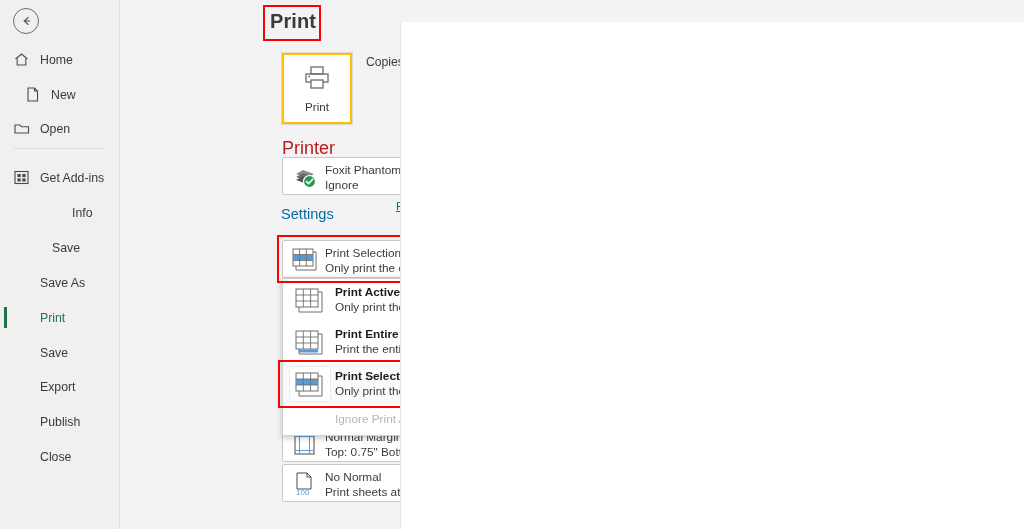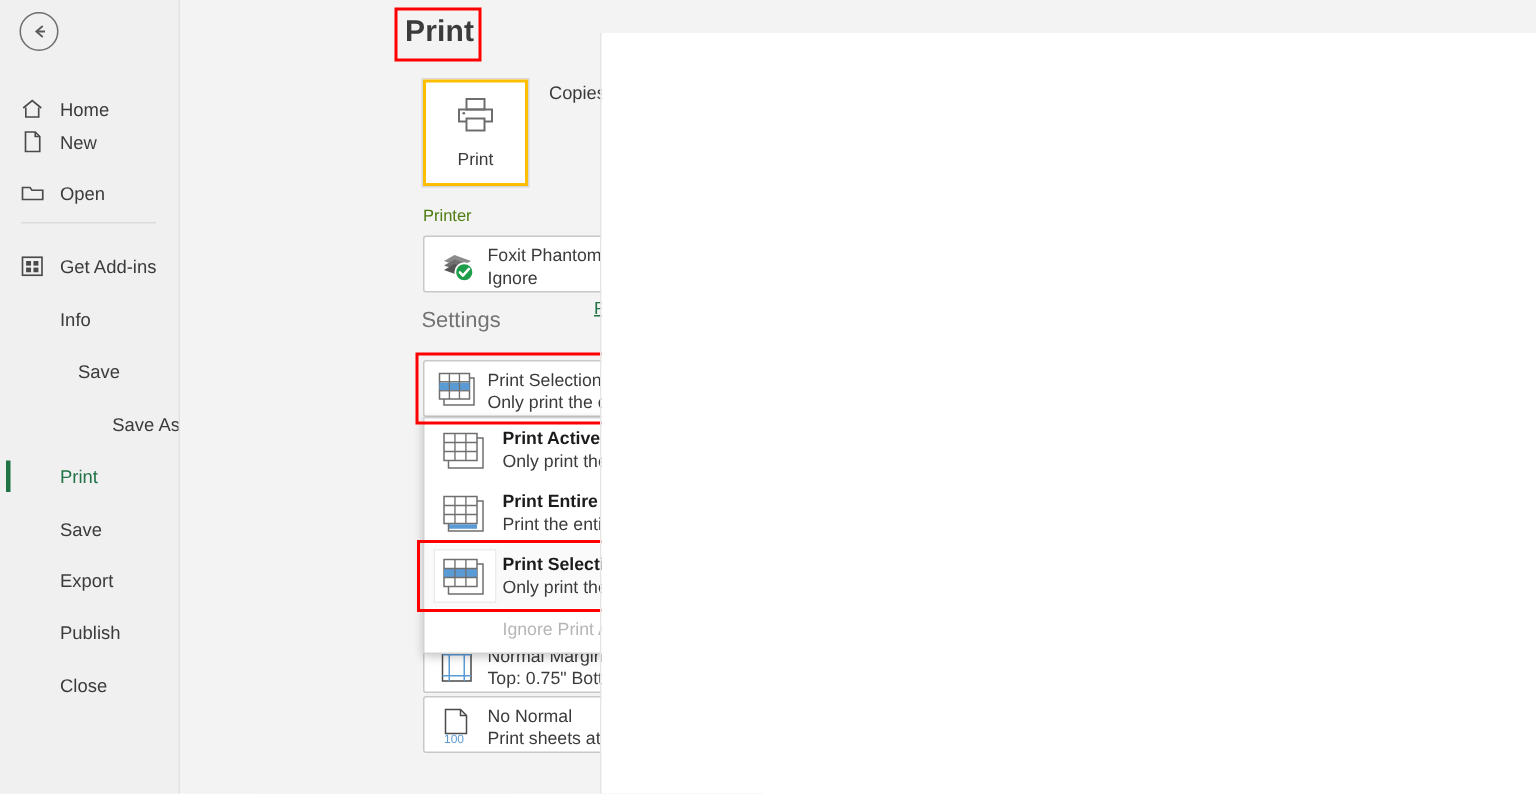--- a/index.html
+++ b/index.html
@@ -94,21 +94,21 @@
   }
   .spin {
     position: absolute; right: 4px; width: 9px; height: 8px;
     display: flex; align-items: center; justify-content: center;
     cursor: pointer;
   }
   #spin-up { top: 1px; } #spin-down { top: 10px; }
 
   #printer-label {
     position: absolute; left: 162px; top: 138px;
-    font-size: 11px; color: #4d7c0f;
+    font-size: 18px; color: #b91c1c;
   }
   #printer-info-icon {
     position: absolute; left: 347px; top: 136px;
     width: 15px; height: 15px; cursor: pointer;
   }
   #printer-combo {
     position: absolute; left: 162px; top: 157px; width: 198px; height: 38px;
     background: #fff; border: 1px solid #c8c8c8; border-radius: 2px;
     cursor: pointer;
   }
@@ -127,21 +127,21 @@
     border-top: 4px solid #555;
   }
   #printer-properties {
     position: absolute; left: 276px; top: 199px;
     font-size: 11.7px; color: #217346;
     text-decoration: underline; cursor: pointer; white-space: nowrap;
   }
 
   #settings-label {
     position: absolute; left: 161px; top: 206px;
-    font-size: 14.6px; color: #737373;
+    font-size: 14.6px; color: #0369a1;
   }
 
   .setting-combo {
     position: absolute; left: 162px; width: 198px; height: 38px;
     background: #fff; border: 1px solid #c8c8c8; border-radius: 2px;
     cursor: pointer;
   }
   .setting-combo .sc-title {
     position: absolute; left: 42px; top: 5px;
     font-size: 11.8px; color: #3b3b3b; white-space: nowrap;
@@ -226,30 +226,30 @@
 
   <div id="backstage-nav">
     <div id="back-button">
       <svg width="14" height="14" viewBox="0 0 14 14">
         <path d="M9.5 3.3 L5.2 7 L9.5 10.7" fill="none" stroke="#5a5a5a" stroke-width="1.2"></path>
         <line x1="5.2" y1="7" x2="11" y2="7" stroke="#5a5a5a" stroke-width="1.2"></line>
       </svg>
     </div>
     <div id="nav-sep"></div>
     <div id="nav-items">
-        <div class="nav-item" style="top: 58px;">
+        <div class="nav-item" style="top: 45px;">
           <span class="nav-ico">
             <svg width="15" height="15" viewBox="0 0 15 15">
               <path d="M1.5 7 L7.5 2 L13.5 7" fill="none" stroke="#4a4a4a" stroke-width="1.1"></path>
               <path d="M3.2 6.6 L3.2 13 L11.8 13 L11.8 6.6" fill="none" stroke="#4a4a4a" stroke-width="1.1"></path>
             </svg>
           </span>
           <span class="nav-lbl">Home</span>
         </div>
-        <div class="nav-item" style="top: 80px;">
+        <div class="nav-item" style="top: 80px; padding-left: 11px;">
           <span class="nav-ico">
             <svg width="15" height="15" viewBox="0 0 15 15">
               <path d="M3 1 L9.5 1 L12.5 4 L12.5 14 L3 14 Z" fill="none" stroke="#4a4a4a" stroke-width="1.1"></path>
               <path d="M9.5 1 L9.5 4 L12.5 4" fill="none" stroke="#4a4a4a" stroke-width="1.1"></path>
             </svg>
           </span>
           <span class="nav-lbl">New</span>
         </div>
         <div class="nav-item" style="top: 114px;">
           <span class="nav-ico">
@@ -264,27 +264,27 @@
             <svg width="15" height="15" viewBox="0 0 15 15">
               <rect x="1" y="1.5" width="13" height="12" fill="none" stroke="#4a4a4a" stroke-width="1.1"></rect>
               <rect x="3.4" y="4" width="3.3" height="3.1" fill="#4a4a4a"></rect>
               <rect x="8.3" y="4" width="3.3" height="3.1" fill="#4a4a4a"></rect>
               <rect x="3.4" y="8.4" width="3.3" height="3.1" fill="#4a4a4a"></rect>
               <rect x="8.3" y="8.4" width="3.3" height="3.1" fill="#4a4a4a"></rect>
             </svg>
           </span>
           <span class="nav-lbl">Get Add-ins</span>
         </div>
-        <div class="nav-item no-ico" style="top: 198px;">
+        <div class="nav-item no-ico" style="top: 198px; padding-left: 32px;">
           <span class="nav-lbl">Info</span>
         </div>
         <div class="nav-item no-ico" style="top: 233px; margin-left: 12px;">
           <span class="nav-lbl">Save</span>
         </div>
-        <div class="nav-item no-ico" style="top: 268px; justify-content: flex-end;">
+        <div class="nav-item no-ico" style="top: 268px;">
           <span class="nav-lbl">Save As</span>
         </div>
         <div class="nav-item no-ico active" style="top: 303px;">
           <span class="nav-lbl">Print</span>
         </div>
         <div class="nav-item no-ico" style="top: 338px;">
           <span class="nav-lbl">Save</span>
         </div>
         <div class="nav-item no-ico" style="top: 372px;">
           <span class="nav-lbl">Export</span>

